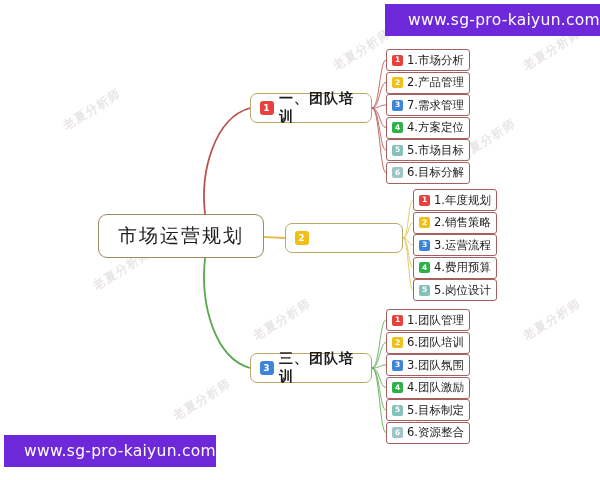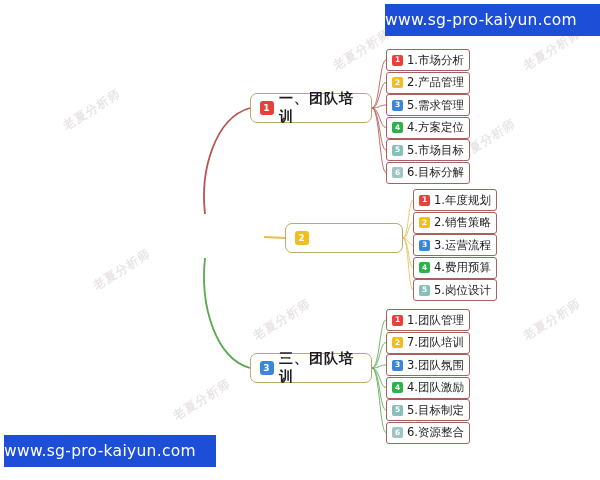--- a/index.html
+++ b/index.html
@@ -69,23 +69,23 @@
     color:#ffffff;font-size:8px;line-height:1;
     font-family:"DejaVu Sans","Liberation Sans",sans-serif;
     font-weight:700;flex:none;
   }
   .badge-lg{width:14px;height:14px;border-radius:3px;font-size:9px;}
   .badge-sm{width:11px;height:11px;border-radius:2px;font-size:7.5px;}
 
   
   .wm-bar{
     position:absolute;
-    background:#1d4ed8;
+    background:#6d28d9;
     color:#ffffff;
-    display:flex;align-items:center;justify-content:flex-start;
+    display:flex;align-items:center;justify-content:flex-end;
     font-size:15.5px;
     letter-spacing:.3px;
     font-family:"DejaVu Sans","Liberation Sans",sans-serif;
   }
   #wm-top{right:0;top:4px;width:215px;height:32px;}
   #wm-bottom{left:4px;bottom:13px;width:212px;height:32px;}
 </style>
 </head>
 <body>
 
@@ -124,20 +124,23 @@
         <path d="M 403,238 C 408.5,238 408.5,290 413,290" fill="none" stroke="#e3bf52" stroke-width="1" opacity="0.85"></path>
         <path d="M 372,368 C 379.7,368 379.7,320 386,320" fill="none" stroke="#5aa84f" stroke-width="1" opacity="0.85"></path>
         <path d="M 372,368 C 379.7,368 379.7,342.5 386,342.5" fill="none" stroke="#5aa84f" stroke-width="1" opacity="0.85"></path>
         <path d="M 372,368 C 379.7,368 379.7,365 386,365" fill="none" stroke="#5aa84f" stroke-width="1" opacity="0.85"></path>
         <path d="M 372,368 C 379.7,368 379.7,387.5 386,387.5" fill="none" stroke="#5aa84f" stroke-width="1" opacity="0.85"></path>
         <path d="M 372,368 C 379.7,368 379.7,410 386,410" fill="none" stroke="#5aa84f" stroke-width="1" opacity="0.85"></path>
         <path d="M 372,368 C 379.7,368 379.7,432.5 386,432.5" fill="none" stroke="#5aa84f" stroke-width="1" opacity="0.85"></path>
       </g>
   </svg>
 
+  <div class="node root">
+    <span>市场运营规划</span>
+  </div>
 
   <div class="node branch b1">
     <span class="badge badge-lg" style="background: rgb(232, 65, 60);">1</span>
     <span>一、团队培训</span>
   </div>
 
   <div class="node branch b2">
     <span class="badge badge-lg" style="background: rgb(240, 192, 25);">2</span>
   </div>
 
@@ -150,21 +153,21 @@
       <div class="node leaf" style="left: 386px; top: 49px; width: 84px;">
         <span class="badge badge-sm" style="background: rgb(232, 65, 60);">1</span>
         <span>1.市场分析</span>
       </div>
       <div class="node leaf" style="left: 386px; top: 71.5px; width: 84px;">
         <span class="badge badge-sm" style="background: rgb(240, 192, 25);">2</span>
         <span>2.产品管理</span>
       </div>
       <div class="node leaf" style="left: 386px; top: 94px; width: 84px;">
         <span class="badge badge-sm" style="background: rgb(61, 133, 216);">3</span>
-        <span>5.需求管理</span>
+        <span>7.需求管理</span>
       </div>
       <div class="node leaf" style="left: 386px; top: 116.5px; width: 84px;">
         <span class="badge badge-sm" style="background: rgb(45, 178, 74);">4</span>
         <span>4.方案定位</span>
       </div>
       <div class="node leaf" style="left: 386px; top: 139px; width: 84px;">
         <span class="badge badge-sm" style="background: rgb(134, 192, 187);">5</span>
         <span>5.市场目标</span>
       </div>
       <div class="node leaf" style="left: 386px; top: 161.5px; width: 84px;">
@@ -190,21 +193,21 @@
       <div class="node leaf" style="left: 413px; top: 279px; width: 84px;">
         <span class="badge badge-sm" style="background: rgb(134, 192, 187);">5</span>
         <span>5.岗位设计</span>
       </div>
       <div class="node leaf" style="left: 386px; top: 309px; width: 84px;">
         <span class="badge badge-sm" style="background: rgb(232, 65, 60);">1</span>
         <span>1.团队管理</span>
       </div>
       <div class="node leaf" style="left: 386px; top: 331.5px; width: 84px;">
         <span class="badge badge-sm" style="background: rgb(240, 192, 25);">2</span>
-        <span>7.团队培训</span>
+        <span>6.团队培训</span>
       </div>
       <div class="node leaf" style="left: 386px; top: 354px; width: 84px;">
         <span class="badge badge-sm" style="background: rgb(61, 133, 216);">3</span>
         <span>3.团队氛围</span>
       </div>
       <div class="node leaf" style="left: 386px; top: 376.5px; width: 84px;">
         <span class="badge badge-sm" style="background: rgb(45, 178, 74);">4</span>
         <span>4.团队激励</span>
       </div>
       <div class="node leaf" style="left: 386px; top: 399px; width: 84px;">

